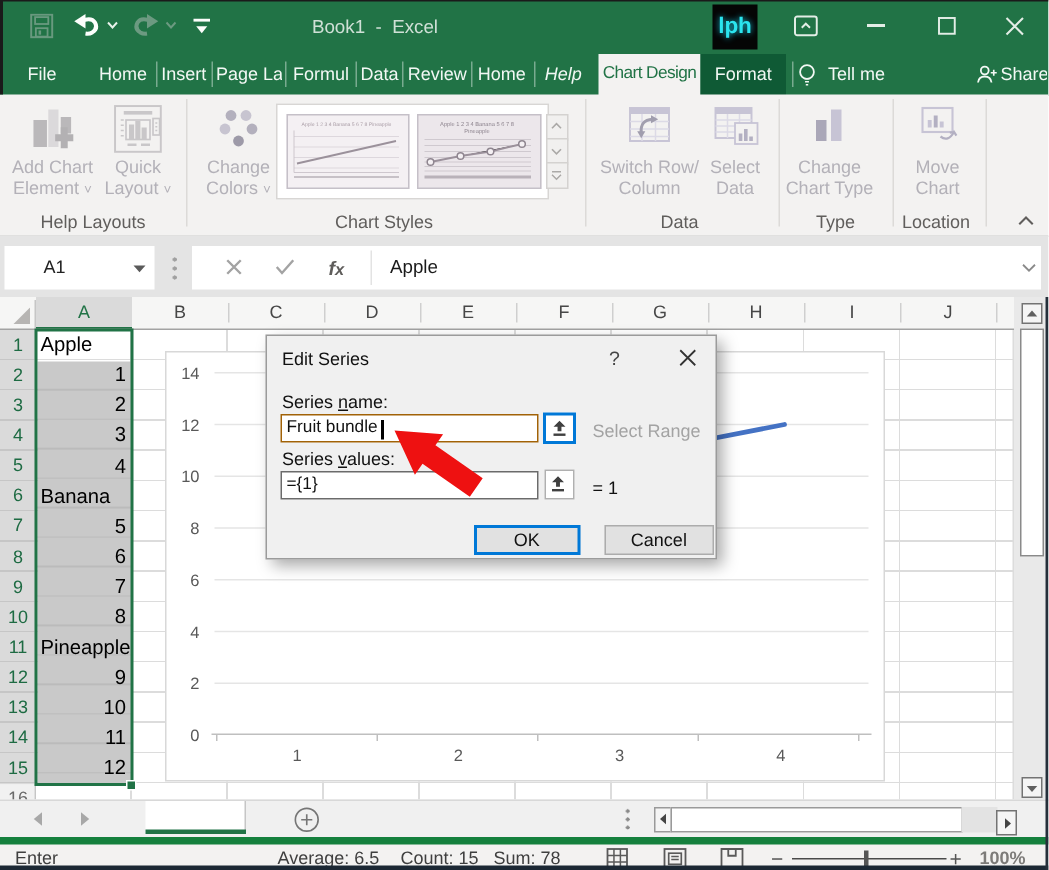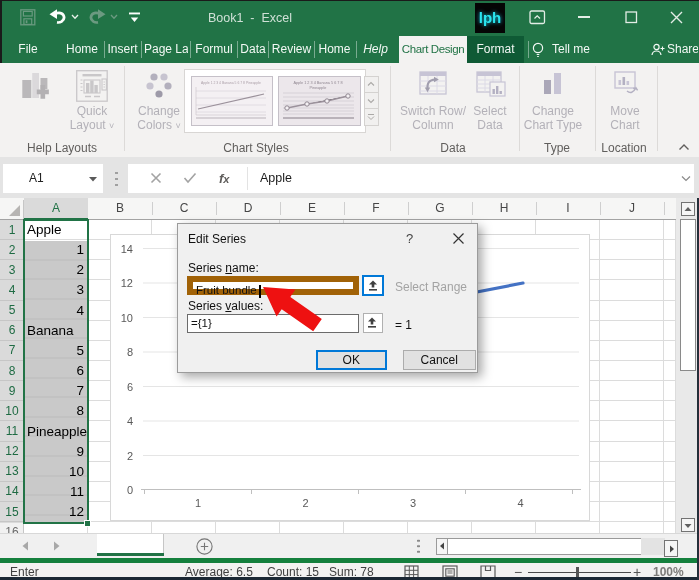--- a/index.html
+++ b/index.html
@@ -106,20 +106,21 @@
   <div class="tab" style="left:667px;width:31px;text-align:left;font-size:12px;">Share</div>
 </div>
 <div class="abs" id="ribbon">
 
   <svg class="abs" style="left:22px;top:9px;" width="30" height="30" viewBox="0 0 30 30">
     <rect x="0.3" y="8" width="9" height="18" fill="#bab8ba"></rect>
     <rect x="10.2" y="1" width="6.8" height="25" fill="#dbd9db"></rect>
     <rect x="18.5" y="6" width="6.9" height="11" fill="#bab8ba"></rect>
     <path d="M21.5,15.5 h5 v5 h4 v5 h-4 v5 h-5 v-5 h-4 v-5 h4 z" fill="#b3b1b3" transform="translate(-1.5,-1.5) scale(0.93)"></path>
   </svg>
+  <div class="btxt" style="left:2px;top:41px;width:66px;">Add Chart<br>Element <span style="font-size:9px;">˅</span></div>
   <svg class="abs" style="left:76px;top:7px;" width="32" height="32" viewBox="0 0 32 32">
     <rect x="0.7" y="0.7" width="30.5" height="30.5" fill="none" stroke="#c9c7c9" stroke-width="1.3"></rect>
     <rect x="6.5" y="4" width="19" height="2.4" fill="#c9c7c9"></rect>
     <path d="M4.5,10 h2 M4.5,13.5 h2 M4.5,17 h2 M4.5,20.5 h2" stroke="#c9c7c9" stroke-width="1"></path>
     <rect x="8" y="10" width="16" height="13" fill="none" stroke="#c9c7c9" stroke-width="1.1"></rect>
     <rect x="10" y="13" width="3.4" height="10" fill="#c9c7c9"></rect>
     <rect x="14.2" y="10.5" width="3.4" height="12.5" fill="#c9c7c9"></rect>
     <rect x="18.4" y="15" width="3.4" height="8" fill="#c9c7c9"></rect>
     <rect x="26" y="9" width="4.4" height="11" fill="none" stroke="#c9c7c9" stroke-width="1.1"></rect>
     <path d="M28.2,11.5 v1 M28.2,14 v1 M28.2,16.5 v1" stroke="#c9c7c9" stroke-width="1.3"></path>
@@ -404,21 +405,21 @@
   <div class="abs" style="left:653px;top:0;height:18px;line-height:18px;color:#7d7b79;font-weight:bold;">100%</div>
 </div>
 
 <div class="abs" id="dialog" style="left:177px;top:223px;width:301px;height:150px;background:#f0f0f0;border:1px solid #9b9b9b;box-sizing:border-box;box-shadow:4px 4px 10px rgba(0,0,0,0.35);font-size:12px;color:#111;">
   <div class="abs" style="left:10px;top:8px;">Edit Series</div>
   <div class="abs" style="left:228px;top:7px;font-size:13px;color:#444;">?</div>
   <svg class="abs" style="left:274px;top:8px;" width="13" height="13" viewBox="0 0 13 13">
       <path d="M1.5,1.5 L11.5,11.5 M11.5,1.5 L1.5,11.5" stroke="#333" stroke-width="1.2"></path>
     </svg>
   <div class="abs" style="left:10px;top:37px;">Series <u>n</u>ame:</div>
-  <div class="abs" style="left:9px;top:52px;width:172px;height:19px;background:#fff;border:6px solid #a16207;box-sizing:border-box;">
+  <div class="abs" style="left:9px;top:52px;width:172px;height:19px;background:#fff;border:1px solid #a16207;box-sizing:border-box;">
     <div class="abs" style="left:3px;top:0;height:17px;line-height:17px;font-size:11.5px;">Fruit bundle</div>
     <div class="abs" style="left:66px;top:2.5px;width:1.5px;height:13px;background:#000;"></div>
   </div>
   <div class="abs" style="left:184px;top:51px;width:21.5px;height:21px;background:#fff;border:2px solid #0078d7;box-sizing:border-box;">
     <svg style="position:absolute;left:3.5px;top:3px;" width="10" height="11" viewBox="0 0 10 11">
       <path d="M5,0.5 L9,4.5 L6.3,4.5 L6.3,7.5 L3.7,7.5 L3.7,4.5 L1,4.5 Z" fill="#404040"></path>
       <rect x="1" y="9" width="8" height="1.6" fill="#404040"></rect>
     </svg>
   </div>
   <div class="abs" style="left:217px;top:56px;color:#a3a3a3;">Select Range</div>

